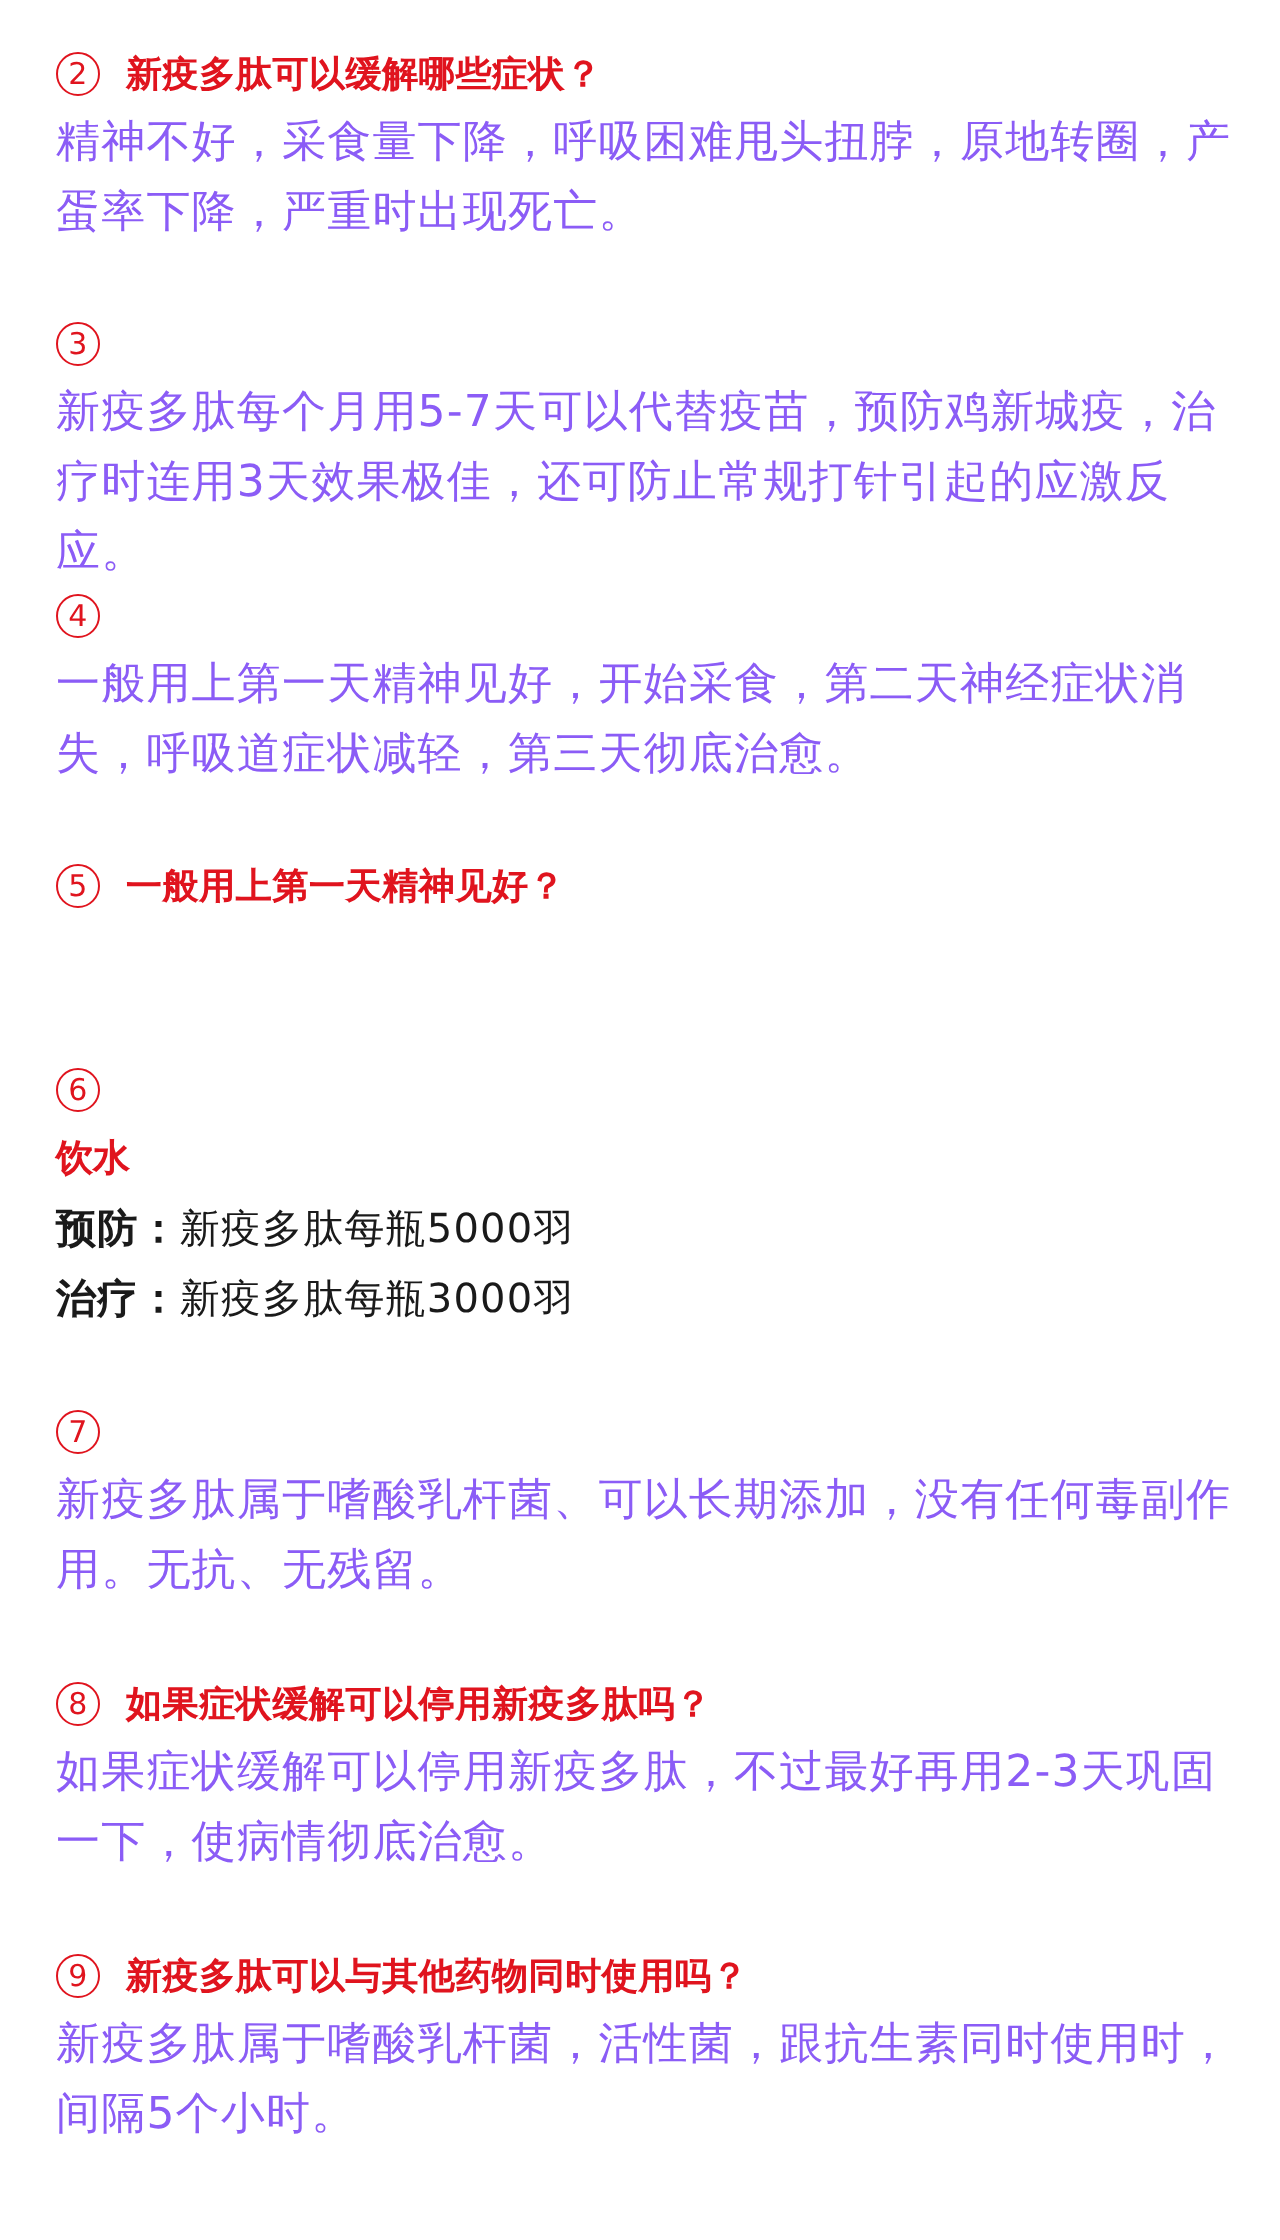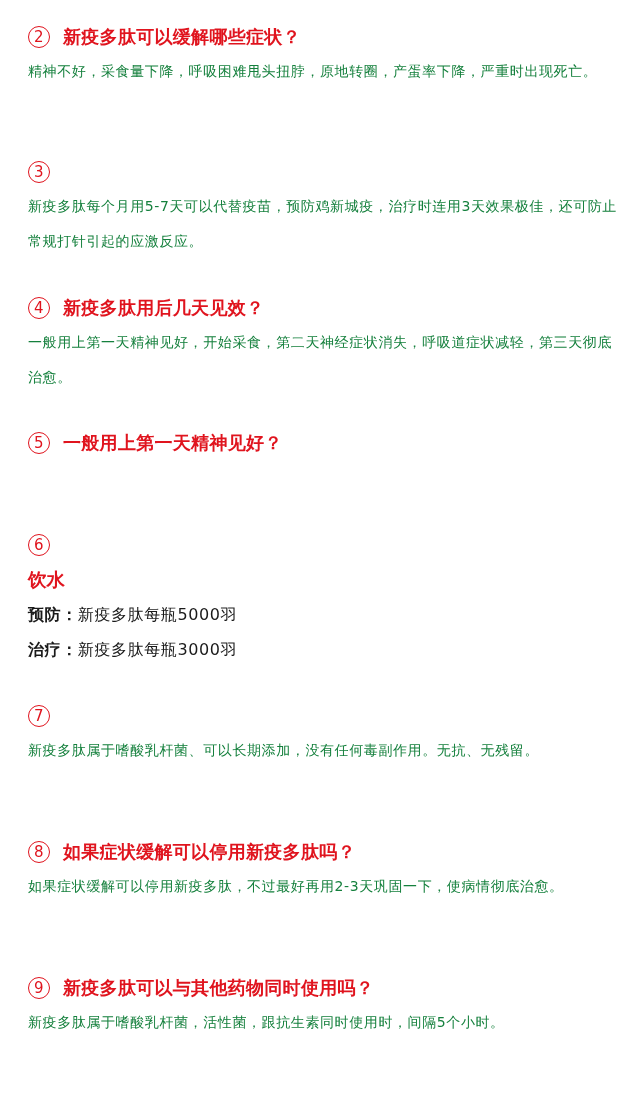--- a/index.html
+++ b/index.html
@@ -37,34 +37,34 @@
       height: 22px;
       border: 1.6px solid #e0141e;
       border-radius: 50%;
       font-size: 15px;
       font-weight: normal;
       margin-right: 13px;
       box-sizing: border-box;
       line-height: 1;
     }
     .answer {
-      font-size: 14px;
+      font-size: 22px;
       line-height: 35px;
-      color: #15803d;
+      color: #8b5cf6;
       letter-spacing: 0.6px;
       margin: 0;
     }
     .sub-head {
       color: #e0141e;
       font-weight: bold;
       font-size: 18.5px;
       line-height: 35px;
     }
     .dose-line {
-      font-size: 16px;
+      font-size: 20px;
       line-height: 35px;
       letter-spacing: 0.6px;
     }
     .dose-label {
       font-weight: bold;
     }
   </style>
 </head>
 <body>
 
@@ -79,21 +79,20 @@
 <section class="faq" style="top:155px;">
   <div class="q-row">
     <span class="q-num">3</span>
   </div>
   <p class="answer">新疫多肽每个月用5-7天可以代替疫苗，预防鸡新城疫，治疗时连用3天效果极佳，还可防止常规打针引起的应激反应。</p>
 </section>
 
 <section class="faq" style="top:291px;">
   <div class="q-row">
     <span class="q-num">4</span>
-    <span>新疫多肽用后几天见效？</span>
   </div>
   <p class="answer">一般用上第一天精神见好，开始采食，第二天神经症状消失，呼吸道症状减轻，第三天彻底治愈。</p>
 </section>
 
 <section class="faq" style="top:426px;">
   <div class="q-row">
     <span class="q-num">5</span>
     <span>一般用上第一天精神见好？</span>
   </div>
 </section>

